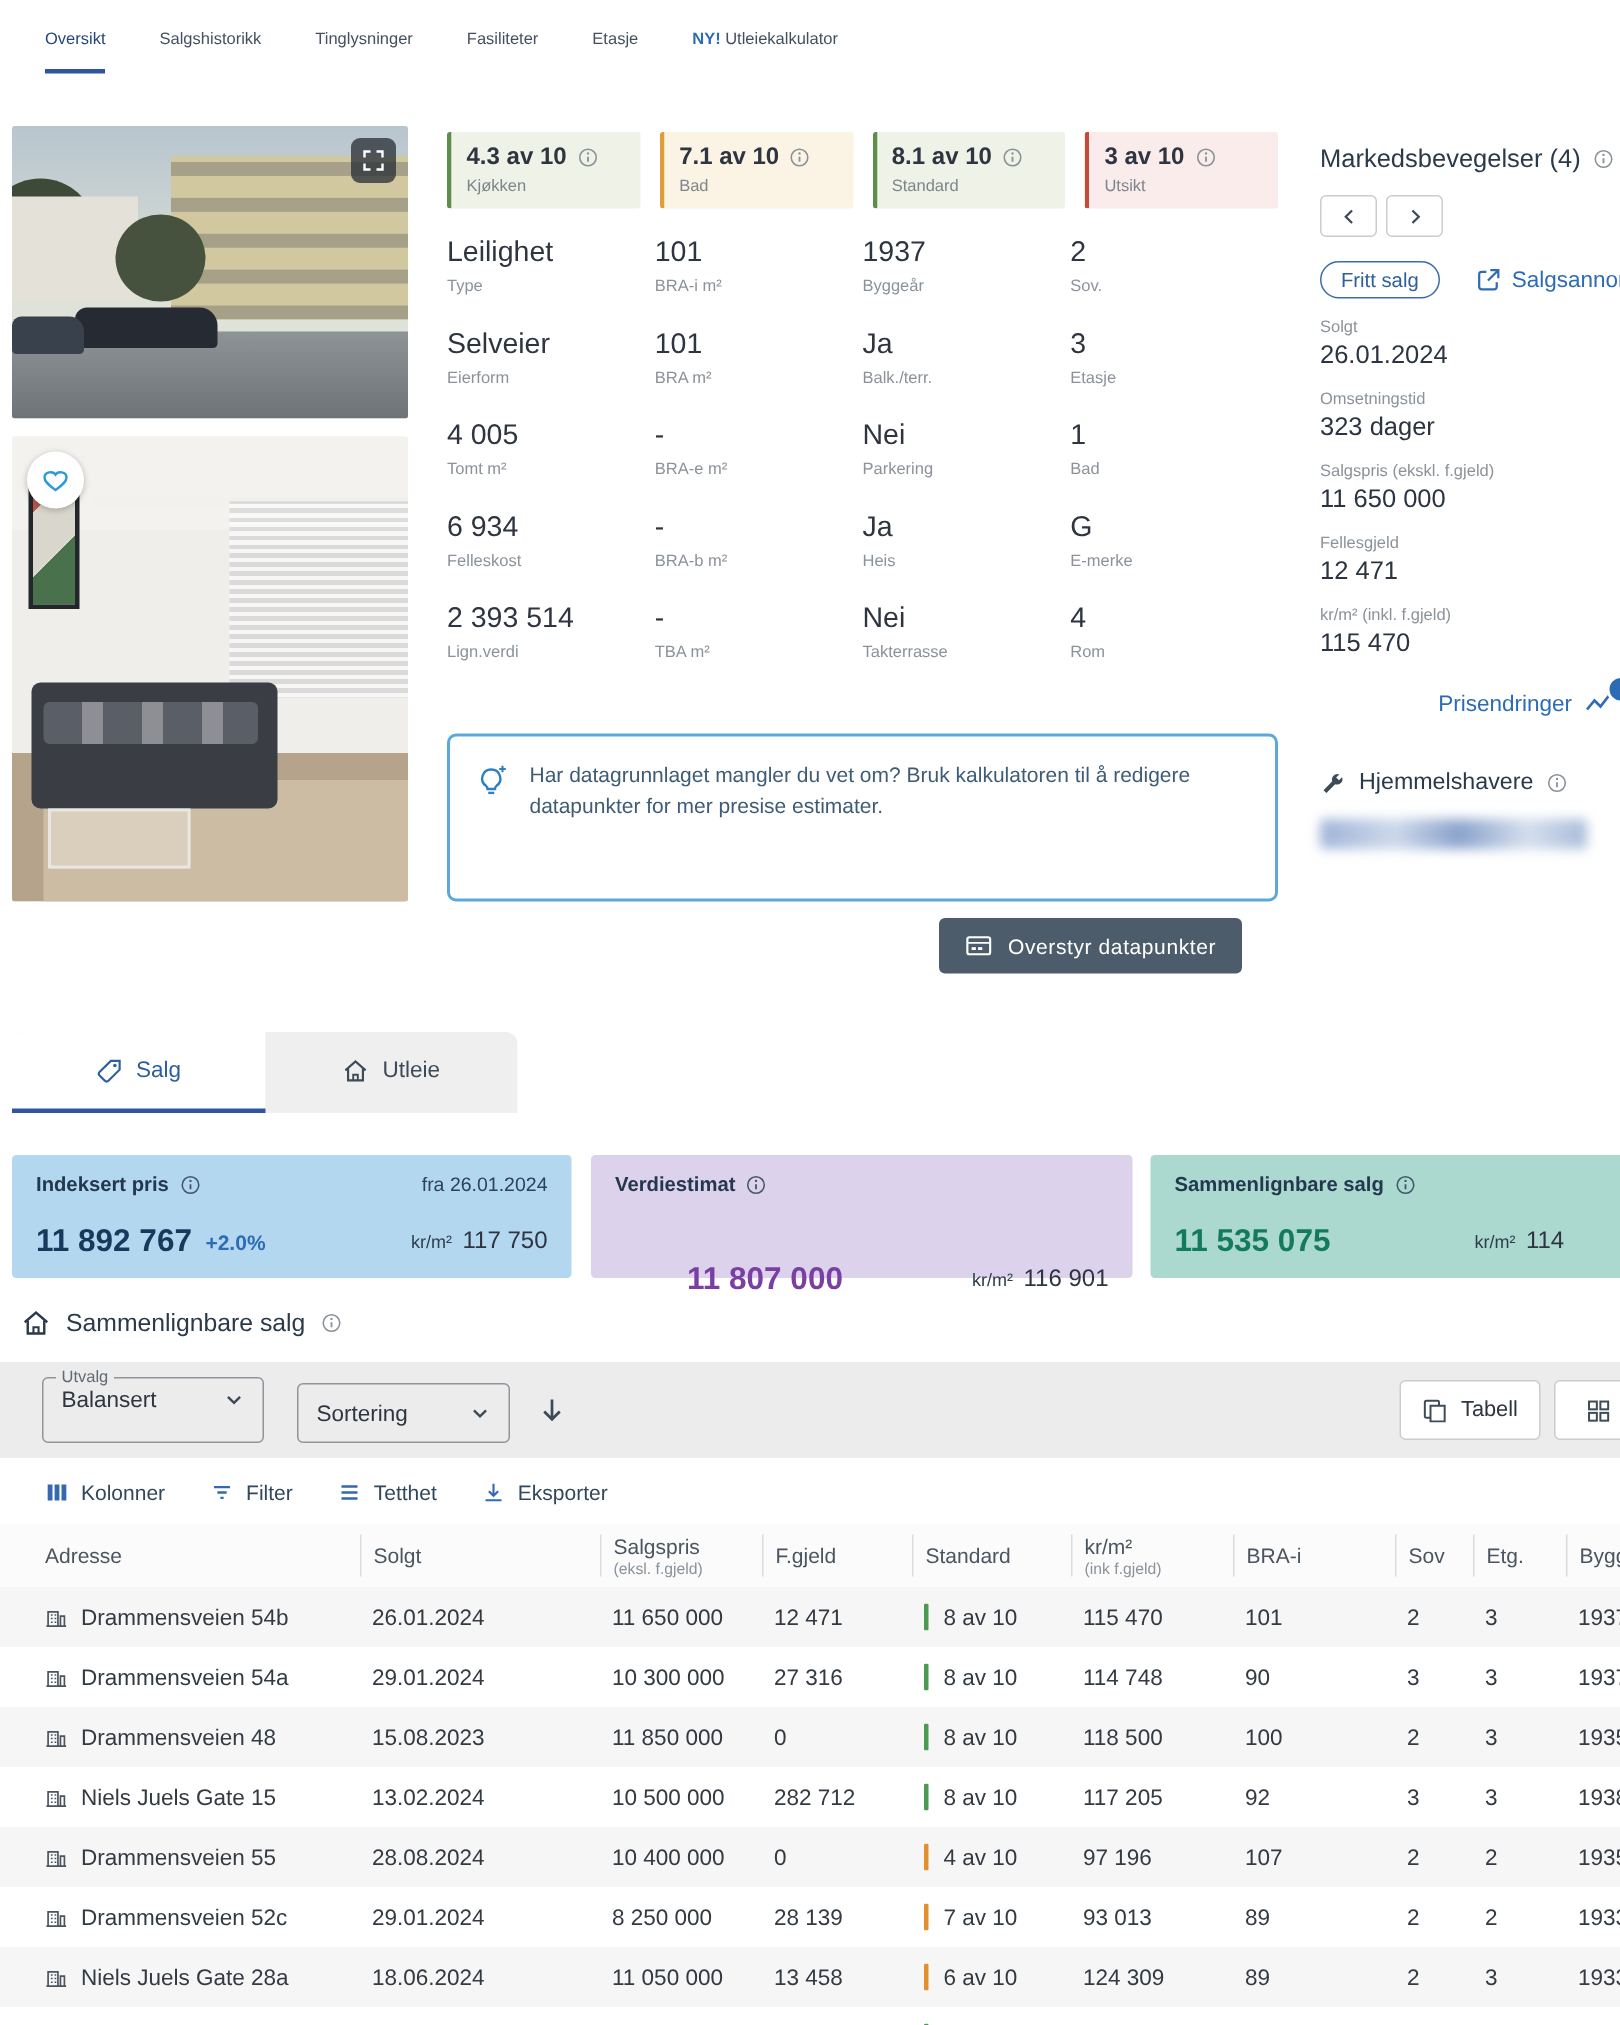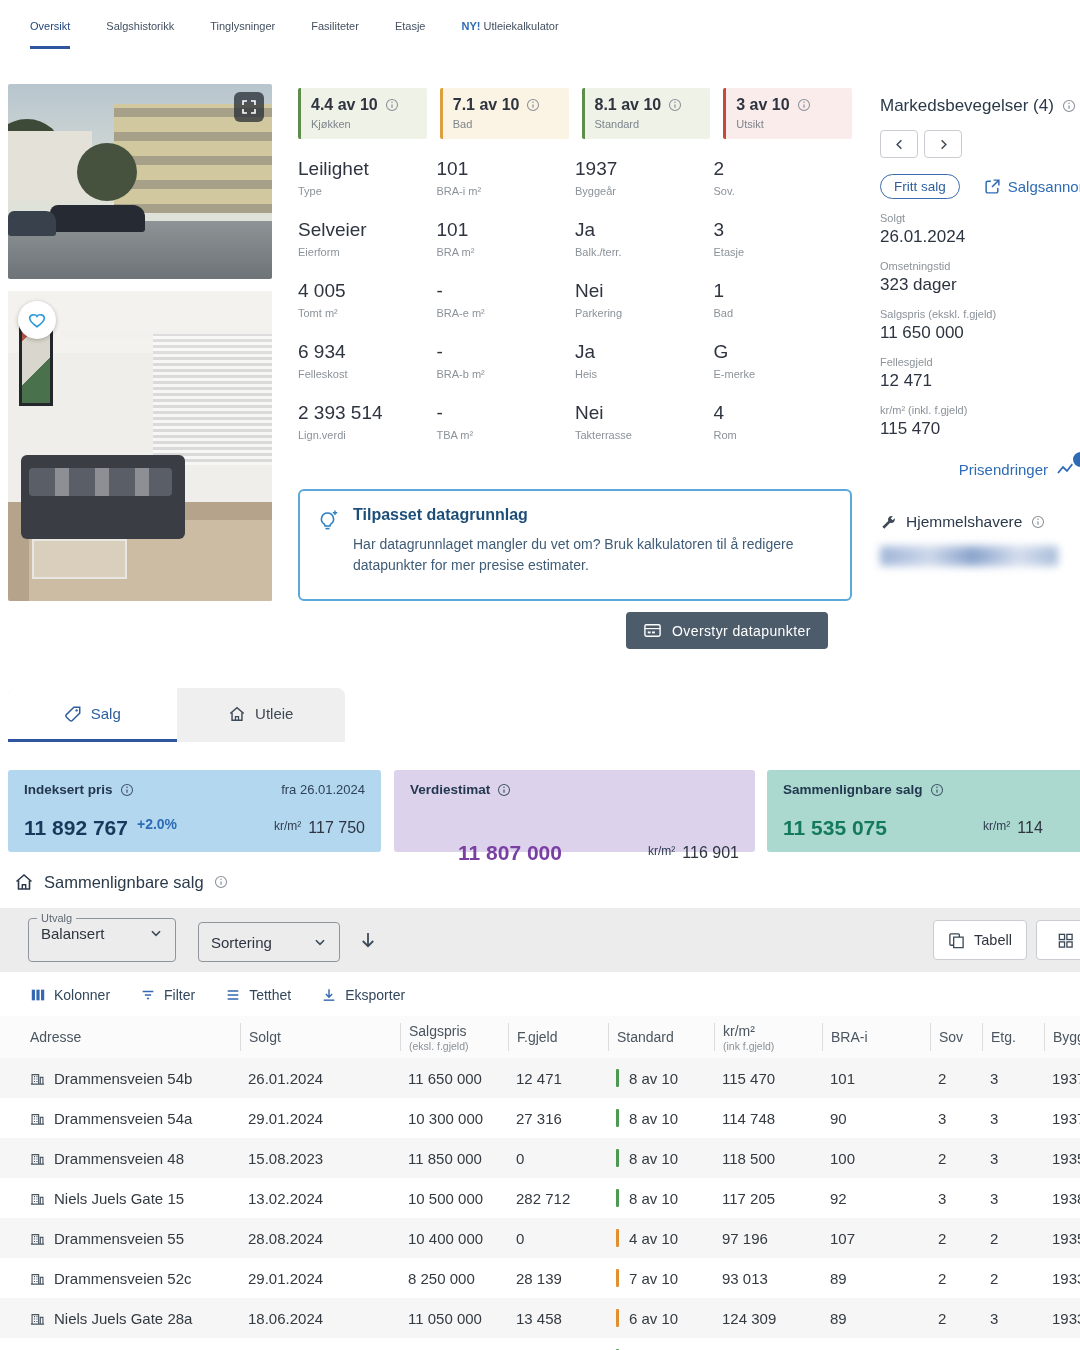--- a/index.html
+++ b/index.html
@@ -79,21 +79,21 @@
   
   .mode-wrap{position:absolute;left:8px;top:688px;width:337px;height:54px;display:flex;background:#efefef;border-radius:8px 8px 0 0;overflow:hidden}
   .mode-tab{flex:1;display:flex;align-items:center;justify-content:center;gap:9px;font-size:15px;color:#3d4a57;cursor:pointer;border-bottom:3px solid transparent}
   .mode-tab.active{background:#fff;color:#2d5f9e;border-bottom-color:#2f55a0}
   .mode-tab svg{width:18px;height:18px}
 
   
   .statcard{position:absolute;top:770px;height:82px;border-radius:3px;padding:12px 16px;display:flex;flex-direction:column;justify-content:space-between}
   .sc1{left:8px;width:373px}.sc2{left:394px;width:361px}.sc3{left:767px;width:345px}
   .sc-row{display:flex;align-items:center;justify-content:space-between}
-  .sc-left{display:flex;align-items:flex-start}
+  .sc-left{display:flex;align-items:center}
   .sc-label{display:flex;align-items:center;gap:7px;font-size:13.5px;font-weight:700;color:#23384f}
   .sc-label .i-ic{color:#43566b}
   .sc-sub{font-size:13px;color:#2e4258}
   .sc-value{font-size:21px;font-weight:700;white-space:nowrap}
   .sc-delta{font-size:14px;color:#2d6cb5;font-weight:700;margin-left:9px}
   .sc-unit{font-size:12px;color:#2e3c4e}
   .sc-unitval{font-size:16px;color:#2e3440;margin-left:7px;white-space:nowrap}
   .sc3 .unitblock{margin-left:96px}
 
   
@@ -261,21 +261,21 @@
   <div class="fav-btn">
       <svg width="22" height="22">
         <use href="#ic-heart"></use>
       </svg>
     </div>
 </div>
 
 <div class="scores">
   <div class="score" style="background: rgb(238, 242, 231); border-left-color: rgb(94, 140, 74);">
     <div class="score-top">
-        <span class="score-val">4.4 av 10</span>
+        <span class="score-val">4.3 av 10</span>
         <svg class="i-ic">
           <use href="#ic-info"></use>
         </svg>
       </div>
     <div class="score-lbl">Kjøkken</div>
   </div>
   <div class="score" style="background: rgb(251, 243, 227); border-left-color: rgb(221, 158, 60);">
     <div class="score-top">
         <span class="score-val">7.1 av 10</span>
         <svg class="i-ic">
@@ -385,21 +385,20 @@
       <div class="dval">4</div>
       <div class="dlbl">Rom</div>
     </div>
 </div>
 
 <div class="infobox">
   <svg class="ib-icon">
       <use href="#ic-bulb"></use>
     </svg>
   <div>
-    <div class="ib-title">Tilpasset datagrunnlag</div>
     <div class="ib-body">Har datagrunnlaget mangler du vet om? Bruk kalkulatoren til å redigere datapunkter for mer presise estimater.</div>
   </div>
 </div>
 
 <button class="override">
   <svg width="19" height="19">
       <use href="#ic-card"></use>
     </svg>
   <span>Overstyr datapunkter</span>
 </button>

